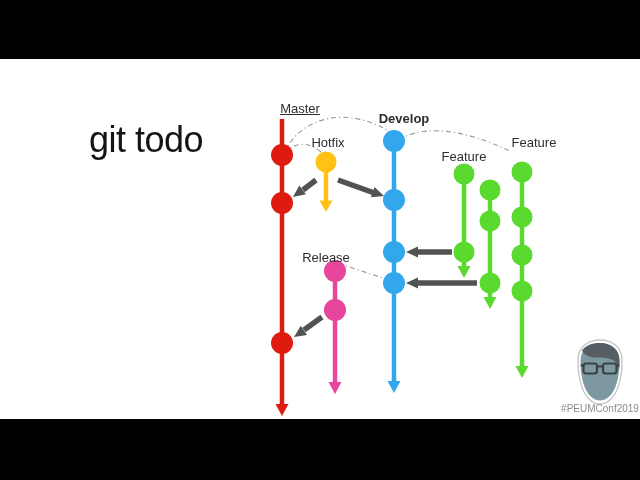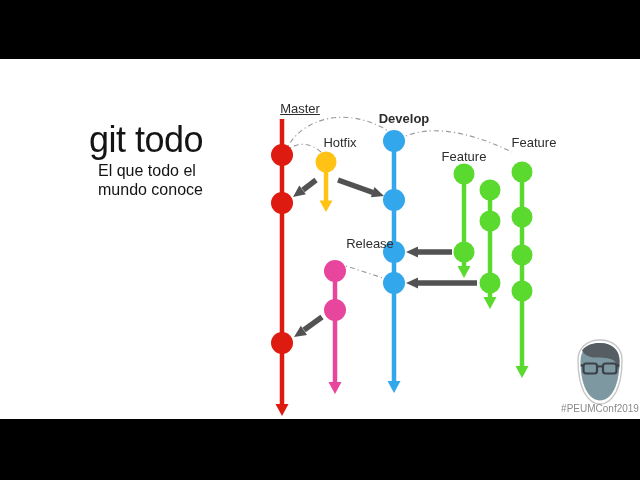--- a/index.html
+++ b/index.html
@@ -21,25 +21,25 @@
     position:absolute; left:98px; top:161px;
     font-size:16px; line-height:19px; color:#141414;
     white-space:nowrap;
   }
 
   .blabel {
     position:absolute; transform:translateX(-50%);
     font-size:13px; color:#2d2d2d; white-space:nowrap;
   }
   .bl-master  { left:300px; top:101px;text-decoration:underline; }
-  .bl-hotfix  { left:340px; top:135px; }
+  .bl-hotfix  { left:328px; top:135px; }
   .bl-develop { left:404px; top:111px;font-weight:bold; }
   .bl-feature-left  { left:464px; top:149px; }
   .bl-feature-right { left:534px; top:135px; }
-  .bl-release { left:326px; top:236px;margin-left:44px; }
+  .bl-release { left:326px; top:250px; }
 
   svg.diagram { position:absolute; left:0; top:0; }
 
   .hashtag {
     position:absolute; left:550px; top:403px; width:100px;
     text-align:center; font-size:10px; color:#8a8a8a; white-space:nowrap;
   }
 </style>
 </head>
 <body>
@@ -145,24 +145,20 @@
         <rect x="7.5" y="24.5" width="13.5" height="10" rx="2.5" stroke-width="2.2"></rect>
         <rect x="27" y="24.5" width="13.5" height="10" rx="2.5" stroke-width="2.2"></rect>
         <path d="M21,28 Q24,26.5 27,28" stroke-width="2"></path>
         <path d="M7.5,27 L4.8,26" stroke-width="2"></path>
         <path d="M40.5,27 L43.2,26" stroke-width="2"></path>
       </g>
     </g>
   </svg>
 
   <div class="slide-title">git todo</div>
-  <div class="slide-subtitle">
-    <div>El que todo el</div>
-    <div>mundo conoce</div>
-  </div>
 
   <div class="blabel bl-master">Master</div>
   <div class="blabel bl-hotfix">Hotfix</div>
   <div class="blabel bl-develop">Develop</div>
   <div class="blabel bl-feature-left">Feature</div>
   <div class="blabel bl-feature-right">Feature</div>
   <div class="blabel bl-release">Release</div>
 
   <div class="hashtag">#PEUMConf2019</div>
 

